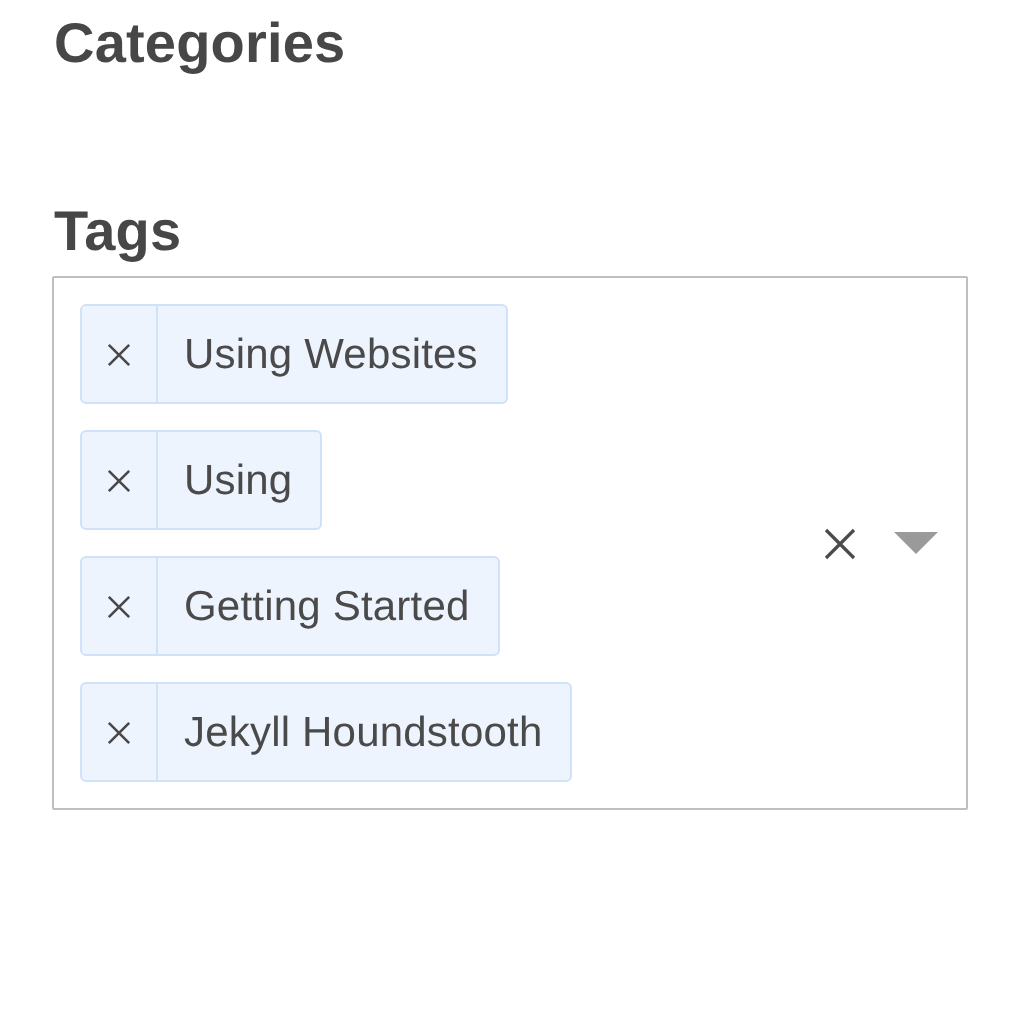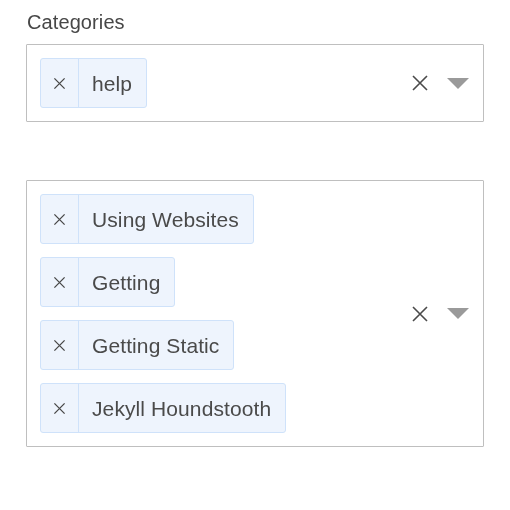--- a/index.html
+++ b/index.html
@@ -22,24 +22,24 @@
     height: 510px;
     box-sizing: border-box;
     padding: 0 26px;
   }
 
   .field-group { position: relative; }
   .field-group.categories { padding-top: 8px; }
   .field-group.tags { padding-top: 58px; }
 
   .field-label {
-    font-size: 20px;
+    font-size: 28px;
     line-height: 28px;
     color: #474747;
-    font-weight: 400;
+    font-weight: 700;
     letter-spacing: 0.1px;
     margin: 0 0 8px 0;
     padding-left: 1px;
     white-space: nowrap;
   }
 
   .select-box {
     position: relative;
     box-sizing: border-box;
     border: 1px solid #bfbfbf;
@@ -131,96 +131,72 @@
   }
 </style>
 </head>
 <body>
 
 <div class="page">
 
   <div class="field-group categories">
     <div class="field-label">Categories</div>
 
+  </div>
+
+  <div class="field-group tags">
+    <div class="field-label">Tags</div>
+
     <div class="select-box">
       <div class="chips">
 
         <div class="chip">
           <span class="chip-remove">
             <svg width="13" height="13" viewBox="0 0 13 13" aria-hidden="true">
               <path d="M1.4 1.4 L11.6 11.6 M11.6 1.4 L1.4 11.6" stroke="#4a4a4a" stroke-width="1.3" fill="none"></path>
             </svg>
           </span>
-          <span class="chip-label">help</span>
+          <span class="chip-label">Using Websites</span>
+        </div>
+
+        <div class="chip">
+          <span class="chip-remove">
+            <svg width="13" height="13" viewBox="0 0 13 13" aria-hidden="true">
+              <path d="M1.4 1.4 L11.6 11.6 M11.6 1.4 L1.4 11.6" stroke="#4a4a4a" stroke-width="1.3" fill="none"></path>
+            </svg>
+          </span>
+          <span class="chip-label">Using</span>
+        </div>
+
+        <div class="chip">
+          <span class="chip-remove">
+            <svg width="13" height="13" viewBox="0 0 13 13" aria-hidden="true">
+              <path d="M1.4 1.4 L11.6 11.6 M11.6 1.4 L1.4 11.6" stroke="#4a4a4a" stroke-width="1.3" fill="none"></path>
+            </svg>
+          </span>
+          <span class="chip-label">Getting Started</span>
+        </div>
+
+        <div class="chip">
+          <span class="chip-remove">
+            <svg width="13" height="13" viewBox="0 0 13 13" aria-hidden="true">
+              <path d="M1.4 1.4 L11.6 11.6 M11.6 1.4 L1.4 11.6" stroke="#4a4a4a" stroke-width="1.3" fill="none"></path>
+            </svg>
+          </span>
+          <span class="chip-label">Jekyll Houndstooth</span>
         </div>
 
       </div>
 
       <div class="box-controls">
         <span class="clear-all">
           <svg width="18" height="18" viewBox="0 0 18 18" aria-hidden="true">
             <path d="M2 2 L16 16 M16 2 L2 16" stroke="#4a4a4a" stroke-width="1.6" fill="none"></path>
           </svg>
         </span>
         <span class="caret">
           <span class="caret-shape"></span>
         </span>
       </div>
     </div>
   </div>
 
-  <div class="field-group tags">
-
-    <div class="select-box">
-      <div class="chips">
-
-        <div class="chip">
-          <span class="chip-remove">
-            <svg width="13" height="13" viewBox="0 0 13 13" aria-hidden="true">
-              <path d="M1.4 1.4 L11.6 11.6 M11.6 1.4 L1.4 11.6" stroke="#4a4a4a" stroke-width="1.3" fill="none"></path>
-            </svg>
-          </span>
-          <span class="chip-label">Using Websites</span>
-        </div>
-
-        <div class="chip">
-          <span class="chip-remove">
-            <svg width="13" height="13" viewBox="0 0 13 13" aria-hidden="true">
-              <path d="M1.4 1.4 L11.6 11.6 M11.6 1.4 L1.4 11.6" stroke="#4a4a4a" stroke-width="1.3" fill="none"></path>
-            </svg>
-          </span>
-          <span class="chip-label">Getting</span>
-        </div>
-
-        <div class="chip">
-          <span class="chip-remove">
-            <svg width="13" height="13" viewBox="0 0 13 13" aria-hidden="true">
-              <path d="M1.4 1.4 L11.6 11.6 M11.6 1.4 L1.4 11.6" stroke="#4a4a4a" stroke-width="1.3" fill="none"></path>
-            </svg>
-          </span>
-          <span class="chip-label">Getting Static</span>
-        </div>
-
-        <div class="chip">
-          <span class="chip-remove">
-            <svg width="13" height="13" viewBox="0 0 13 13" aria-hidden="true">
-              <path d="M1.4 1.4 L11.6 11.6 M11.6 1.4 L1.4 11.6" stroke="#4a4a4a" stroke-width="1.3" fill="none"></path>
-            </svg>
-          </span>
-          <span class="chip-label">Jekyll Houndstooth</span>
-        </div>
-
-      </div>
-
-      <div class="box-controls">
-        <span class="clear-all">
-          <svg width="18" height="18" viewBox="0 0 18 18" aria-hidden="true">
-            <path d="M2 2 L16 16 M16 2 L2 16" stroke="#4a4a4a" stroke-width="1.6" fill="none"></path>
-          </svg>
-        </span>
-        <span class="caret">
-          <span class="caret-shape"></span>
-        </span>
-      </div>
-    </div>
-  </div>
-
 </div>
 
 </body></html>

